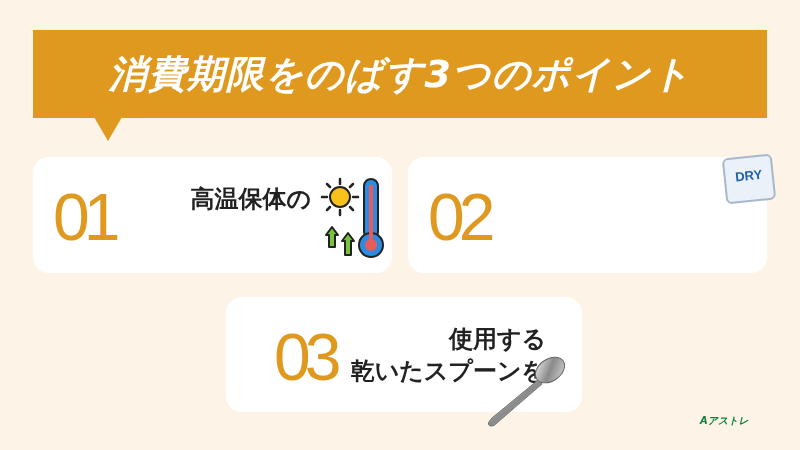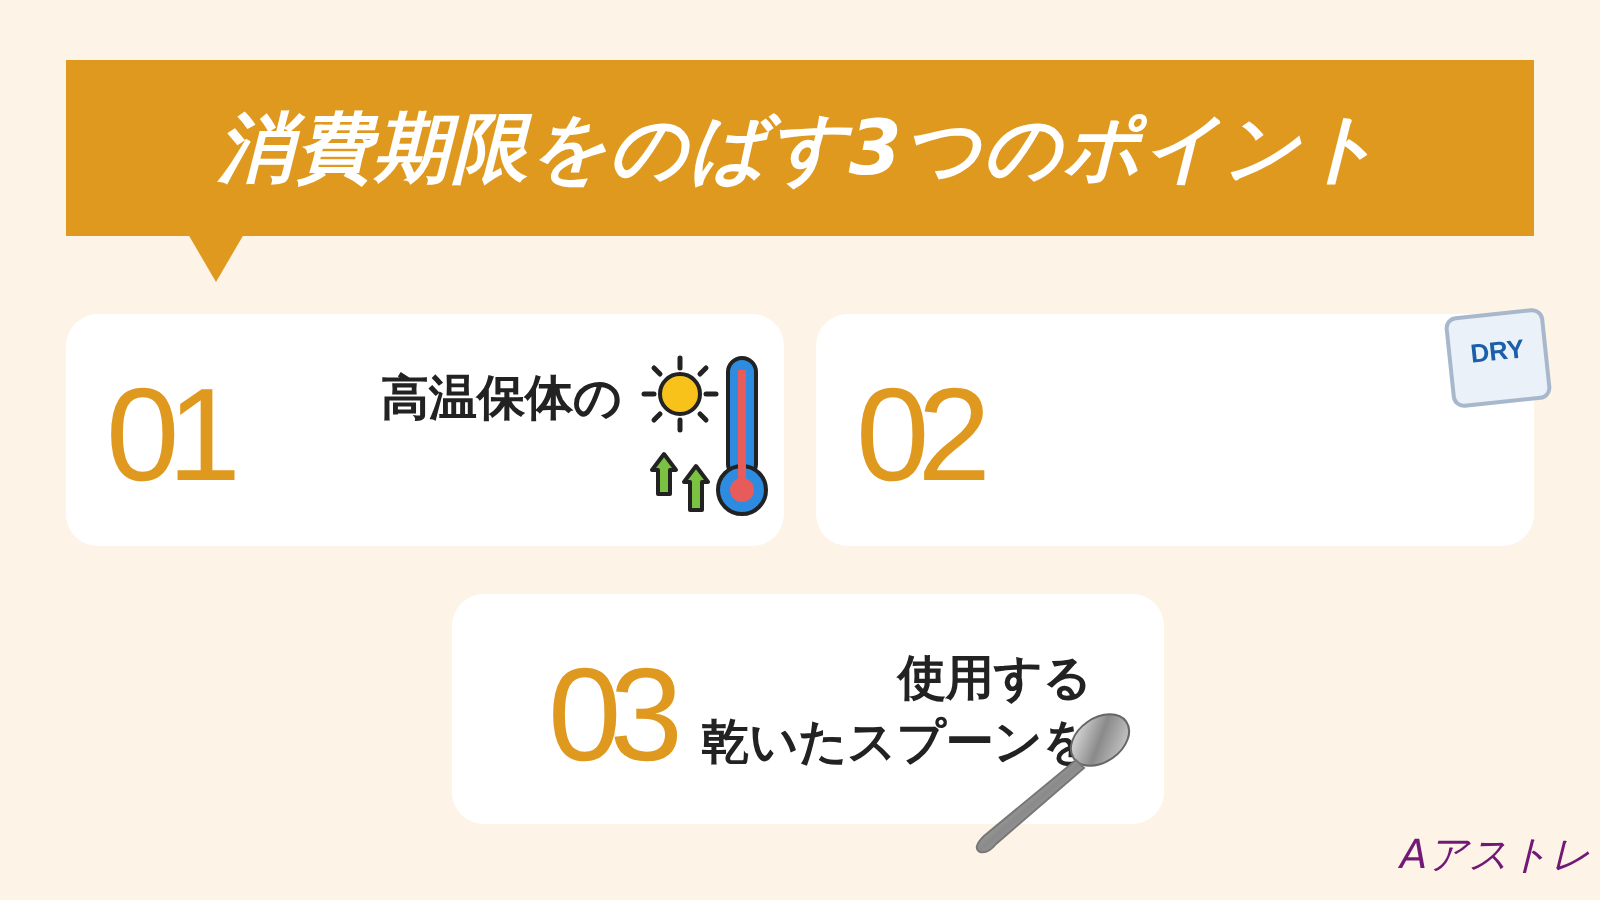--- a/index.html
+++ b/index.html
@@ -3,21 +3,21 @@
 <meta charset="utf-8">
 <style>
   html,body{margin:0;padding:0;}
   body{width:800px;height:450px;background:#FDF4E7;position:relative;overflow:hidden;font-family:"DejaVu Sans",sans-serif;}
   .banner{position:absolute;left:33px;top:30px;width:734px;height:88px;background:#E0991F;}
   .banner-title{position:absolute;left:0;top:0;width:100%;height:88px;line-height:88px;text-align:center;color:#fff;font-weight:bold;font-size:38px;letter-spacing:1px;font-style:italic;}
   .banner-tail{position:absolute;left:94px;top:117px;width:0;height:0;border-left:14px solid transparent;border-right:14px solid transparent;border-top:24px solid #E0991F;}
   .card{position:absolute;background:#fff;border-radius:16px;}
   .num{position:absolute;color:#E0991F;font-weight:normal;font-size:66px;letter-spacing:-6px;font-family:"Liberation Sans",sans-serif;}
   .txt{position:absolute;color:#222;font-weight:bold;font-size:24px;line-height:32px;text-align:right;}
-  .logo{position:absolute;left:700px;top:414px;color:#701a75;font-weight:normal;font-size:20px;font-style:italic;}
+  .logo{position:absolute;left:700px;top:414px;color:#15803d;font-weight:bold;font-size:10px;font-style:italic;}
 </style>
 </head>
 <body>
 
 <div class="banner">
   <div class="banner-title">消費期限をのばす3つのポイント</div>
 </div>
 <div class="banner-tail"></div>
 
 <div class="card" style="left:33px;top:157px;width:359px;height:116px;">

